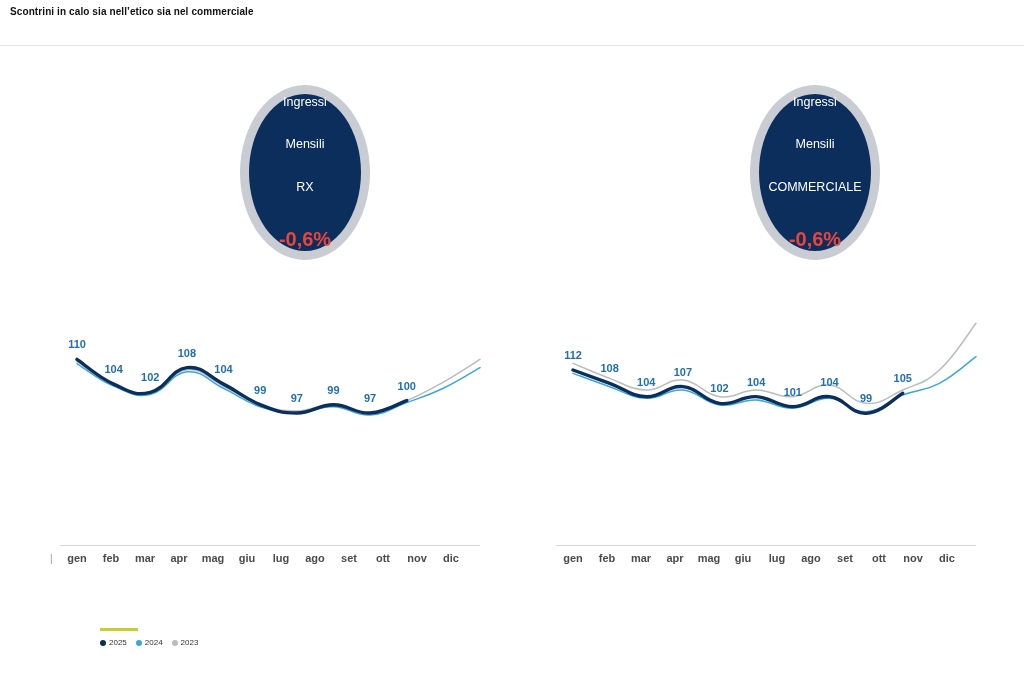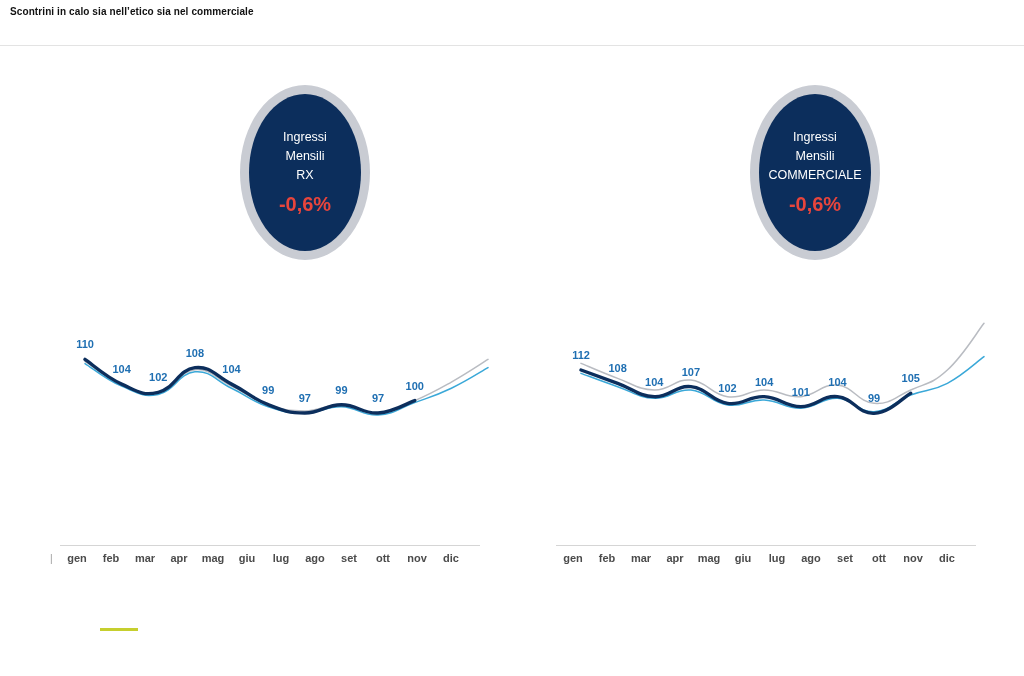--- a/index.html
+++ b/index.html
@@ -62,21 +62,21 @@
     position: absolute;
     left: 9px;
     top: 9px;
     right: 9px;
     bottom: 9px;
     border-radius: 50%;
     background: #0c2e5c;
     display: flex;
     flex-direction: column;
     align-items: center;
-    justify-content: center;
+    justify-content: space-between;
     gap: 2px;
   }
   .kpi-line {
     color: #ffffff;
     font-size: 12.5px;
     line-height: 17px;
     text-align: center;
     white-space: nowrap;
   }
   .kpi-line.strong { font-weight: normal; }
@@ -84,21 +84,21 @@
     color: #e8453c;
     font-weight: bold;
     font-size: 20px;
     margin-top: 7px;
     text-align: center;
   }
 
   
   .chart-area {
     position: absolute;
-    left: 8px;
+    left: 0;
     top: 210px;
     width: 480px;
     height: 330px;
   }
   .chart-svg { display: block; }
 
   .axis-row {
     position: absolute;
     left: 0;
     top: 485px;
@@ -275,13 +275,27 @@
         <div class="axis-label">set</div>
         <div class="axis-label">ott</div>
         <div class="axis-label">nov</div>
         <div class="axis-label">dic</div>
       </div>
   </div>
 </div>
 
 <div class="footer">
   <div class="footer-bar"></div>
+  <div class="legend" id="legend">
+      <div class="legend-item">
+        <span class="legend-dot" style="background: rgb(12, 46, 92);"></span>
+        <span>2025</span>
+      </div>
+      <div class="legend-item">
+        <span class="legend-dot" style="background: rgb(58, 168, 216);"></span>
+        <span>2024</span>
+      </div>
+      <div class="legend-item">
+        <span class="legend-dot" style="background: rgb(185, 188, 194);"></span>
+        <span>2023</span>
+      </div>
+    </div>
 </div>
 
 </body></html>

